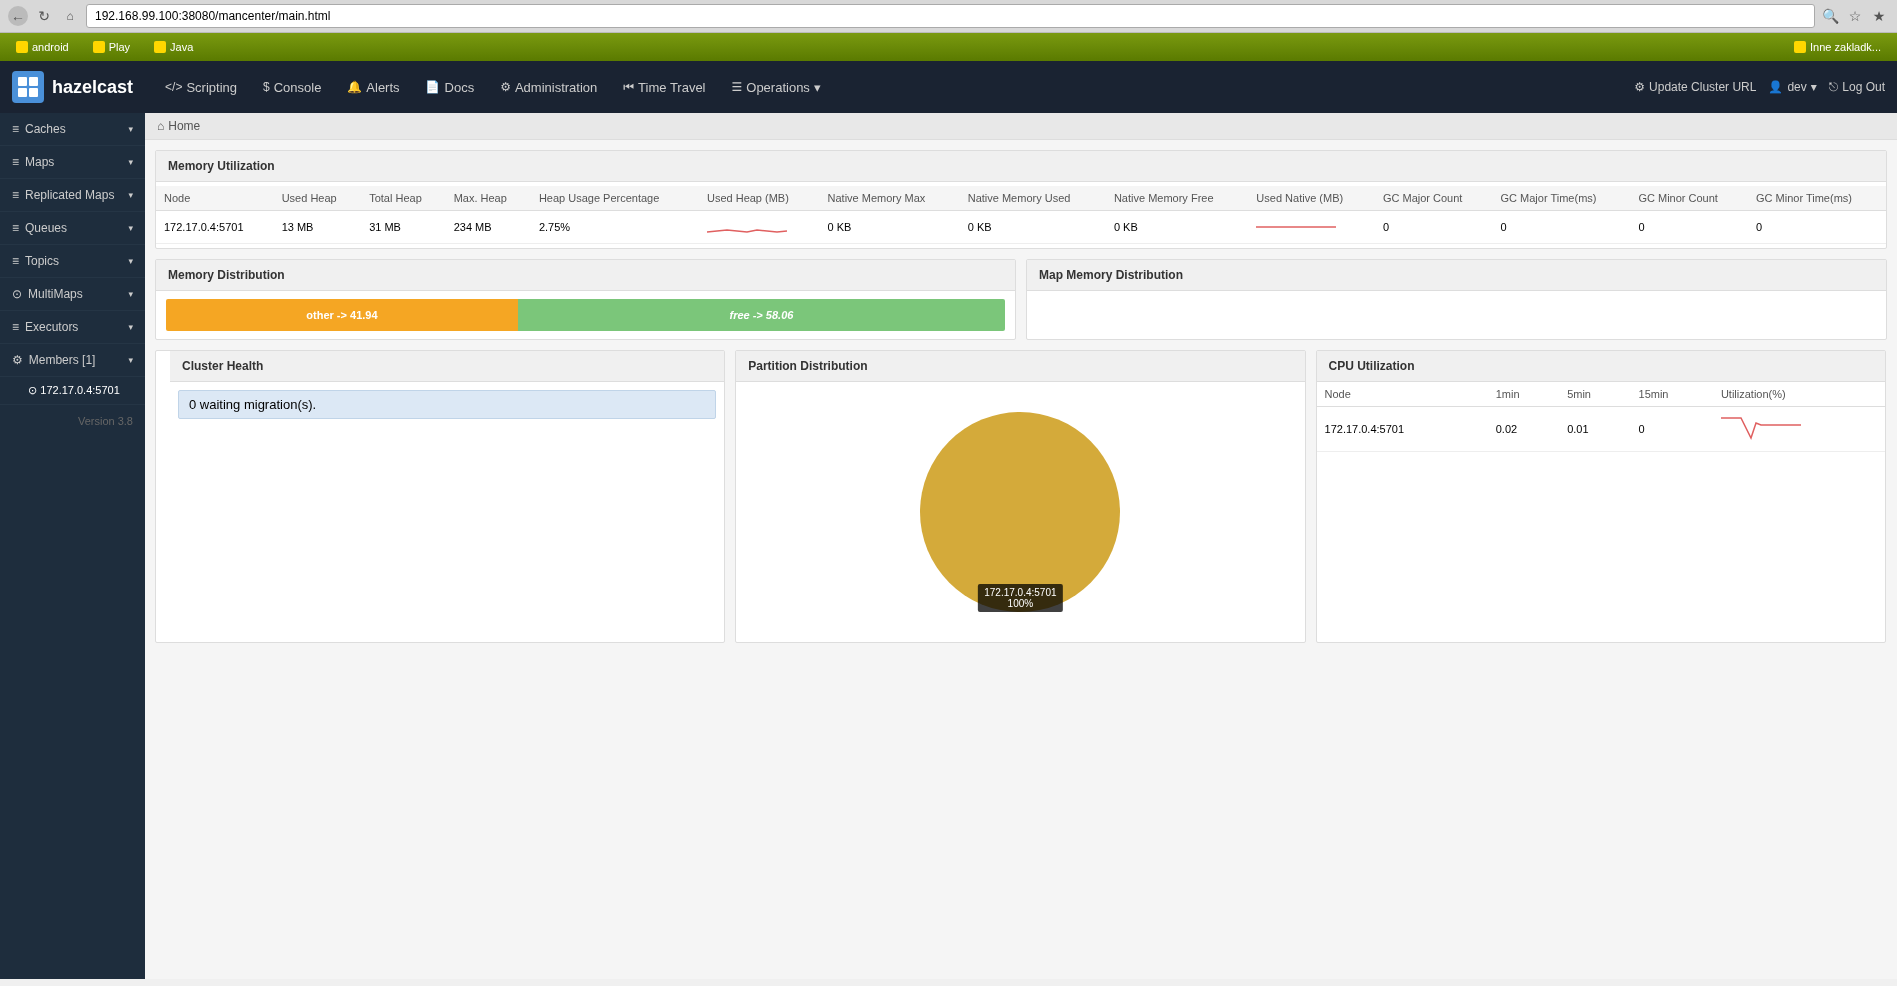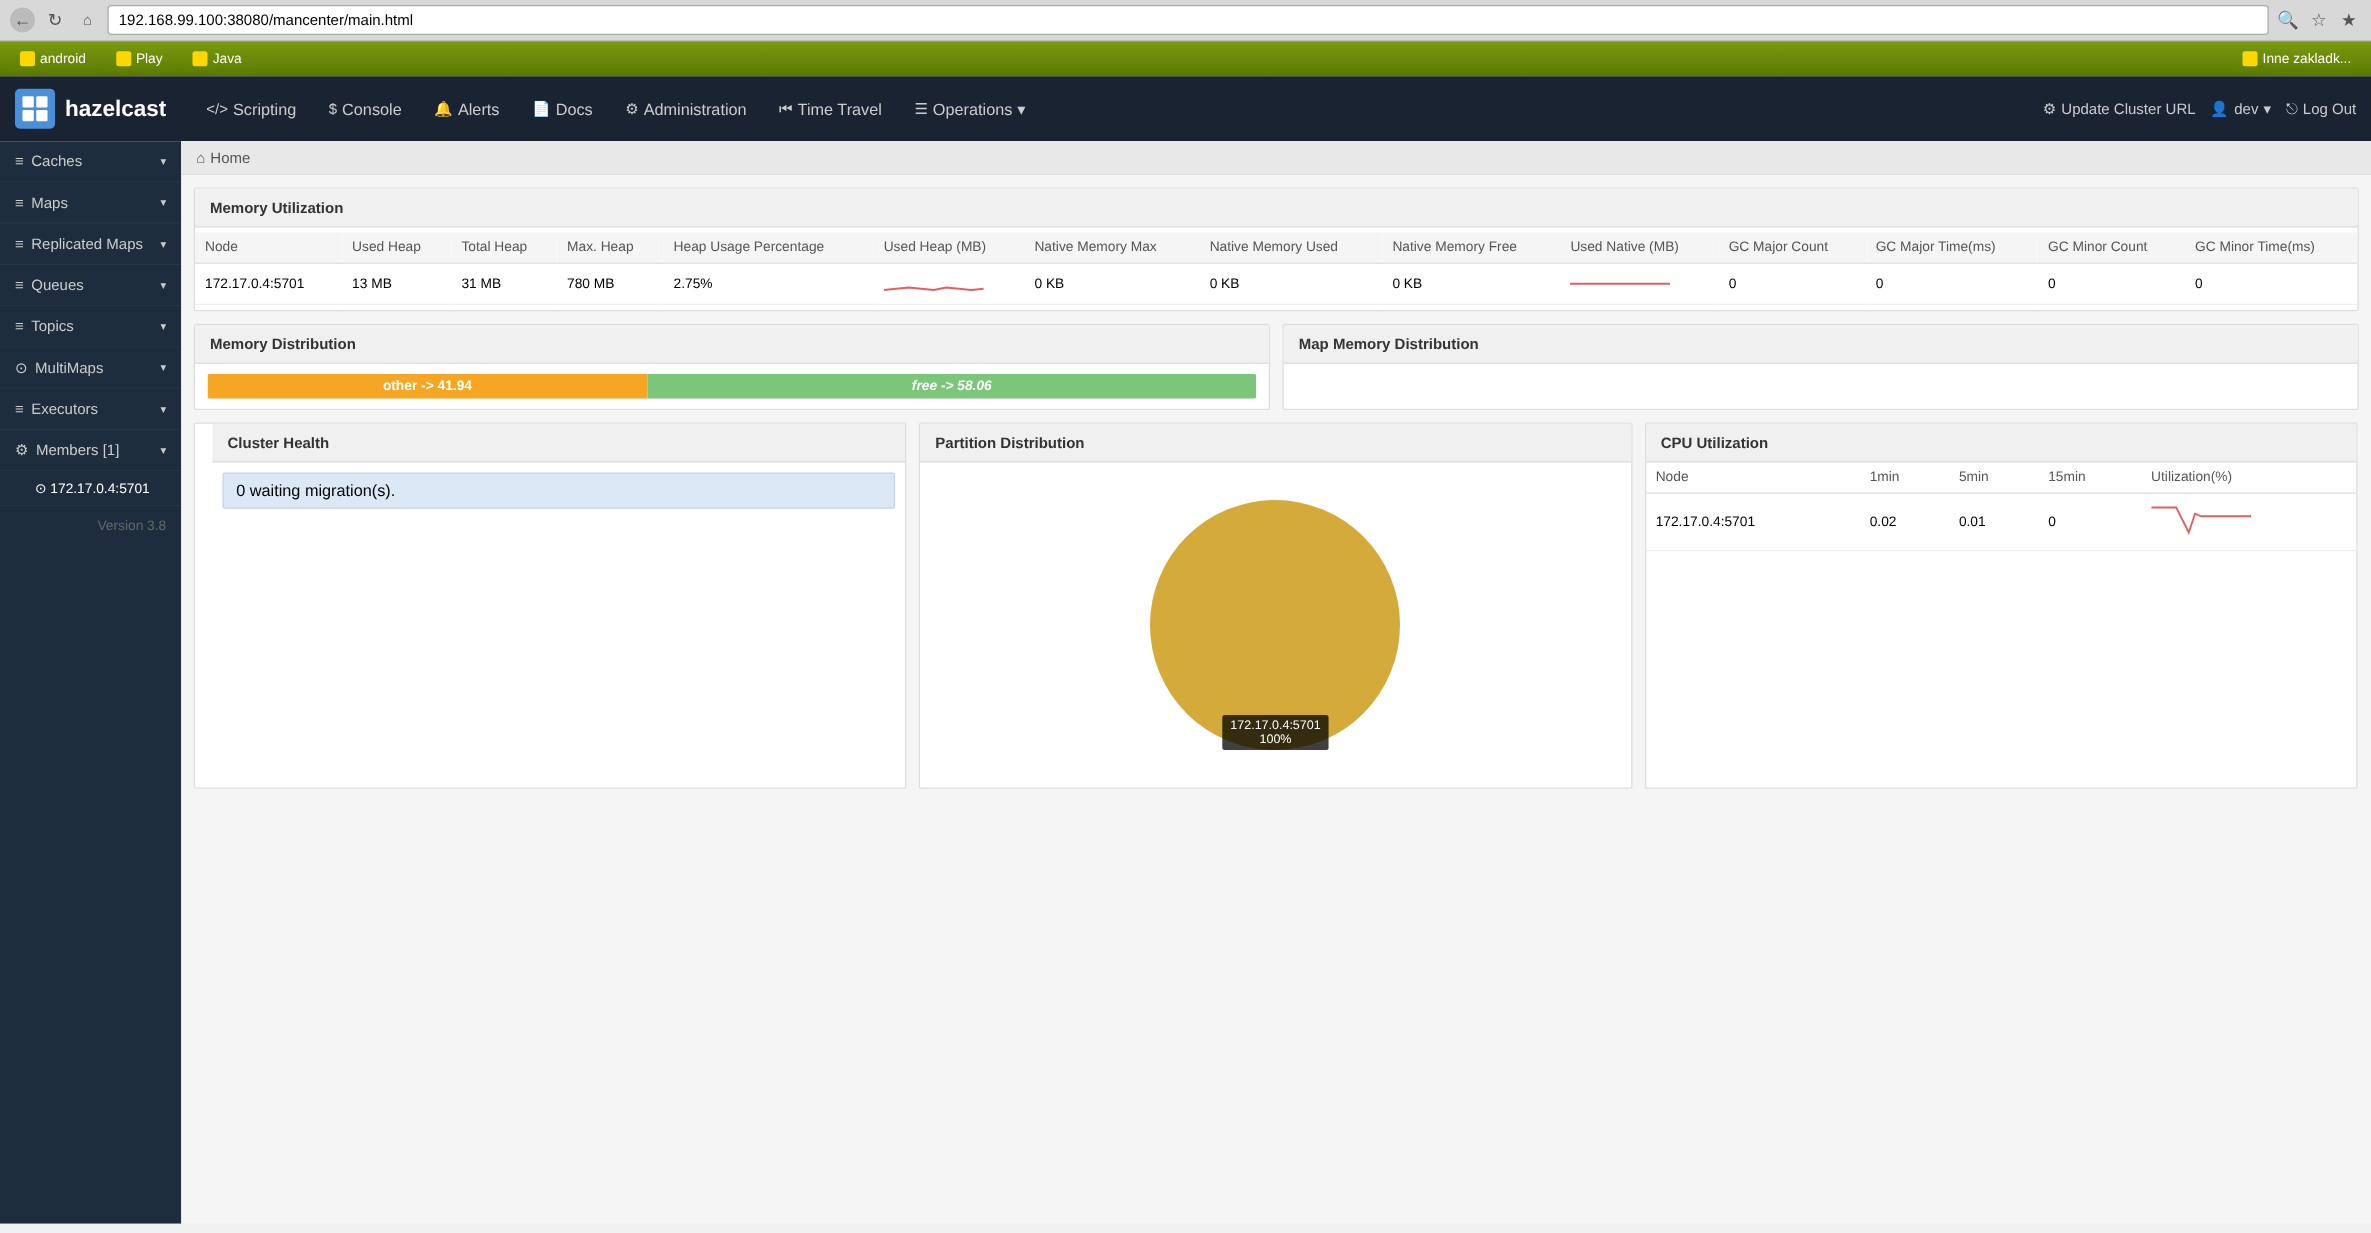--- a/index.html
+++ b/index.html
@@ -62,21 +62,21 @@
     .sparkline-container { width: 80px; height: 20px; position: relative; }
     .sparkline-svg { width: 100%; height: 100%; }
 
     
     .bottom-row { display: flex; gap: 0; margin: 10px; gap: 10px; }
     .bottom-section { background: white; border: 1px solid #ddd; border-radius: 2px; }
 
     
     .mem-dist-section { flex: 0 0 calc(50% - 5px); }
     .map-mem-dist-section { flex: 0 0 calc(50% - 5px); }
-    .dist-bar { display: flex; height: 20px; margin: 8px 10px; border-radius: 2px; overflow: hidden; }
+    .dist-bar { display: flex; height: 32px; margin: 8px 10px; border-radius: 2px; overflow: hidden; }
     .dist-bar-other { background: #f5a623; display: flex; align-items: center; justify-content: center; font-size: 11px; color: white; font-weight: bold; }
     .dist-bar-free { background: #7bc67a; display: flex; align-items: center; justify-content: center; font-size: 11px; color: white; font-weight: bold; font-style: italic; }
 
     
     .three-col-row { display: flex; gap: 10px; margin: 10px; margin-top: 0; }
     .cluster-health-section { flex: 0 0 calc(33.33% - 7px); padding-left: 14px; }
     .partition-dist-section { flex: 0 0 calc(33.33% - 7px); }
     .cpu-util-section { flex: 0 0 calc(33.34% - 7px); }
 
     .health-box { margin: 8px; padding: 6px 10px; background: #dce8f5; border: 1px solid #c0d4e8; font-size: 13px; color: #000000; border-radius: 2px; }
@@ -270,21 +270,21 @@
               <th>GC Major Time(ms)</th>
               <th>GC Minor Count</th>
               <th>GC Minor Time(ms)</th>
             </tr>
           </thead>
           <tbody>
             <tr class="table-row">
               <td>172.17.0.4:5701</td>
               <td>13 MB</td>
               <td>31 MB</td>
-              <td>780 MB</td>
+              <td>234 MB</td>
               <td>2.75%</td>
               <td>
                 <div class="sparkline-container">
                   <svg class="sparkline-svg" viewBox="0 0 80 20">
                     <polyline points="0,15 10,14 20,13 30,14 40,15 50,13 60,14 70,15 80,14" fill="none" stroke="#e06060" stroke-width="1.5"></polyline>
                   </svg>
                 </div>
               </td>
               <td>0 KB</td>
               <td>0 KB</td>

